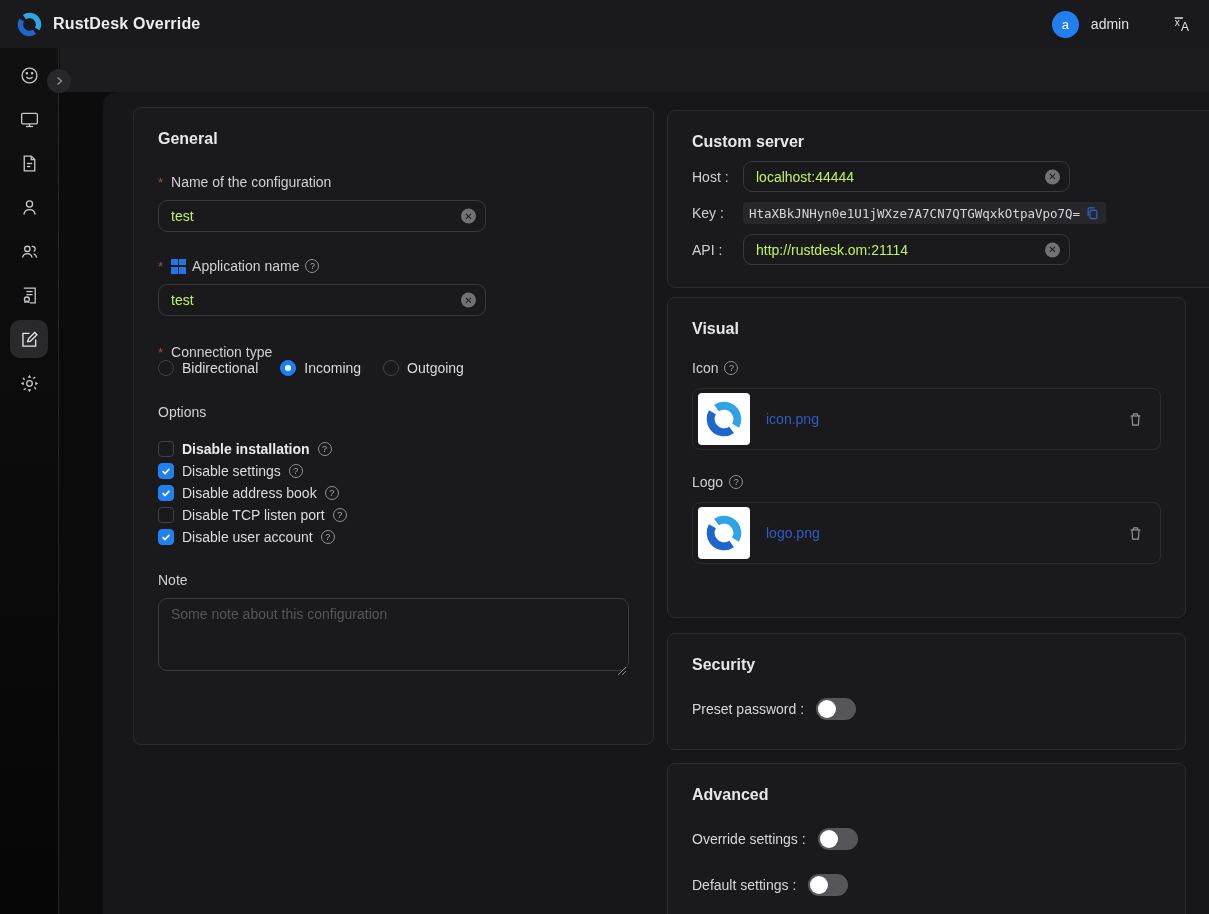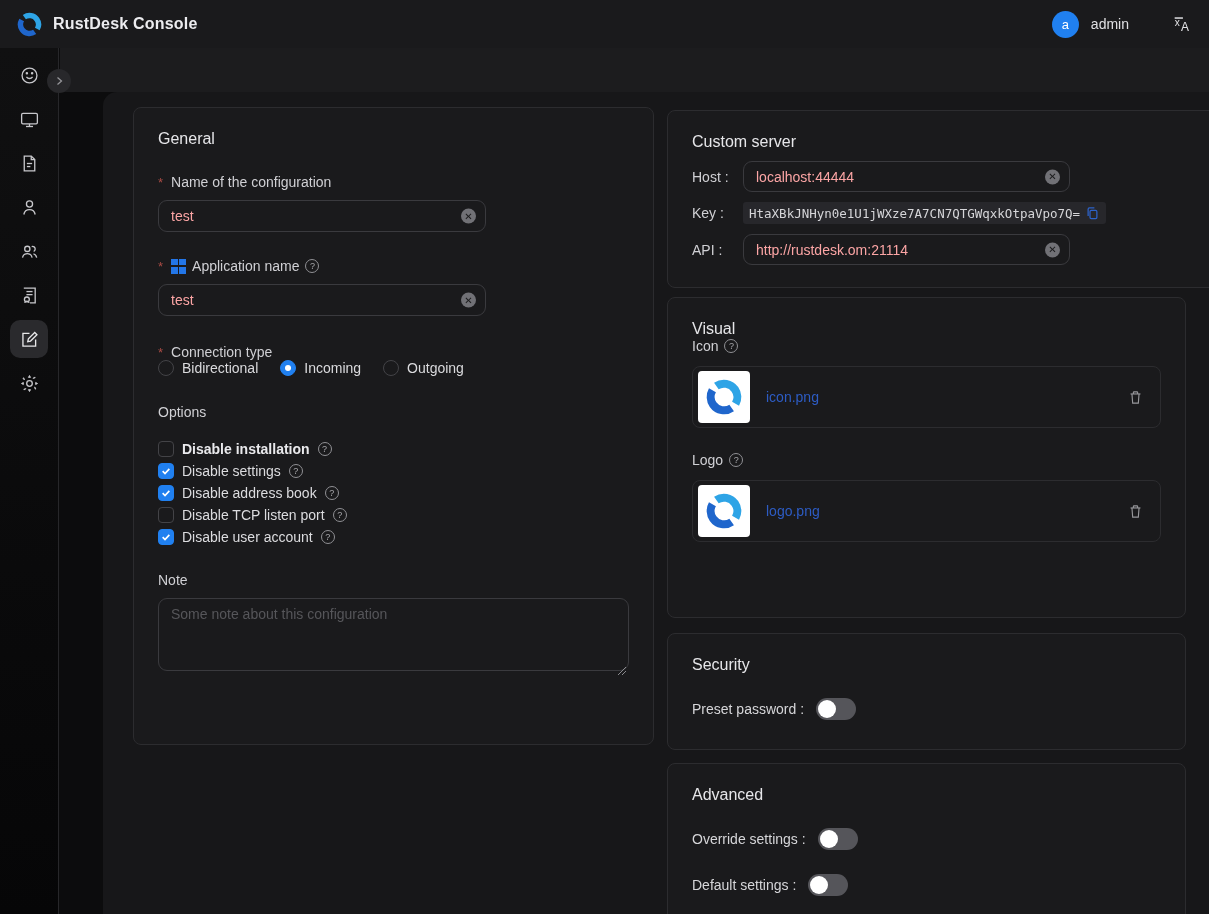--- a/index.html
+++ b/index.html
@@ -64,41 +64,41 @@
   .content-card {
     position: absolute; left: 103px; top: 44px; right: 0; bottom: 0;
     background: #171719; border-top-left-radius: 14px; overflow: hidden;
   }
 
   
   .panel {
     background: #1a1a1c; border: 1px solid #2c2c2f; border-radius: 8px;
     padding: 22px 24px; position: absolute;
   }
-  .panel-title { font-size: 16px; font-weight: 400; color: #e6e6e9; }
+  .panel-title { font-size: 16px; font-weight: 700; color: #e6e6e9; }
 
   .panel-general { left: 30px; top: 15px; width: 521px; height: 638px; }
   .panel-custom  { left: 564px; top: 18px; width: 610px; height: 178px; }
   .panel-visual  { left: 564px; top: 205px; width: 519px; height: 321px; }
   .panel-security{ left: 564px; top: 541px; width: 519px; height: 117px; }
   .panel-advanced{ left: 564px; top: 671px; width: 519px; height: 260px; }
 
   .field-label { font-size: 14px; color: #d0d0d4; display: flex; align-items: center; gap: 6px; }
   .req { color: #a94b44; font-size: 13px; margin-right: 2px; }
 
   
   .text-input {
     position: relative; width: 328px; height: 32px;
     border: 1px solid #3a3a3e; border-radius: 9px;
     display: flex; align-items: center; padding: 0 30px 0 12px;
     background: transparent;
   }
   .text-input input {
     width: 100%; background: transparent; border: none; outline: none;
-    color: #fca5a5; font-size: 14px; font-family: "Liberation Sans", sans-serif;
+    color: #bef264; font-size: 14px; font-family: "Liberation Sans", sans-serif;
   }
   .clear-btn {
     position: absolute; right: 9px; top: 50%; transform: translateY(-50%);
     width: 15px; height: 15px; border-radius: 50%; background: #717176;
     color: #1a1a1c; display: flex; align-items: center; justify-content: center;
     font-size: 10px; line-height: 1; cursor: pointer;
   }
 
   
   .radio-row { display: flex; align-items: center; gap: 22px; }
@@ -158,21 +158,21 @@
   }
   .file-link { margin-left: 16px; font-size: 14px; color: #2d5cc4; text-decoration: none; cursor: pointer; }
   .trash-btn { margin-left: auto; width: 17px; height: 17px; color: #98989c; cursor: pointer; }
   .trash-btn svg { width: 17px; height: 17px; }
 
   
   .toggle-row { display: flex; align-items: center; gap: 12px; margin-top: 24px; }
   .toggle-label { font-size: 14px; color: #d6d6d9; }
   .toggle { width: 40px; height: 22px; border-radius: 11px; background: #55555a; position: relative; cursor: pointer; flex: 0 0 40px; }
   .toggle .knob { position: absolute; left: 2px; top: 2px; width: 18px; height: 18px; border-radius: 50%; background: #fff; } .mt10 { margin-top: 10px; }
-  .mt16 { } .mt18 { margin-top: 18px; } .mt22 { }
+  .mt16 { } .mt18 { margin-top: 18px; } .mt22 { margin-top: 22px; }
   .mt24 { margin-top: 24px; } .mt26 { margin-top: 26px; } .mt28 { margin-top: 28px; }
 
   .win-icon { width: 15px; height: 15px; display: grid; grid-template-columns: 1fr 1fr; grid-template-rows: 1fr 1fr; gap: 1.5px; flex: 0 0 15px; }
   .win-icon span { background: #2376e8; }
 </style>
 </head>
 <body>
 
 <svg width="0" height="0" style="position:absolute">
   <defs>
@@ -181,21 +181,21 @@
       <circle cx="12" cy="12" r="8" fill="none" stroke="#1f66cc" stroke-width="4.8" pathLength="100" stroke-dasharray="43 57" transform="rotate(55 12 12)"></circle>
     </g>
   </defs>
 </svg>
 
 <div class="header">
   <div class="brand">
     <svg width="27" height="27" viewBox="0 0 24 24">
         <use href="#rd-logo"></use>
       </svg>
-    <span class="brand-title">RustDesk Console</span>
+    <span class="brand-title">RustDesk Override</span>
   </div>
   <div class="header-right">
     <div class="avatar">a</div>
     <span class="username">admin</span>
     <svg class="lang-icon" viewBox="0 0 24 24">
       <line x1="4" y1="5.5" x2="13" y2="5.5" stroke="currentColor" stroke-width="1.6"></line>
       <text x="4" y="14" font-size="11" fill="currentColor" font-family="Liberation Sans, sans-serif">x</text>
       <text x="11" y="20" font-size="13" fill="currentColor" font-family="Liberation Sans, sans-serif">A</text>
     </svg>
   </div>

